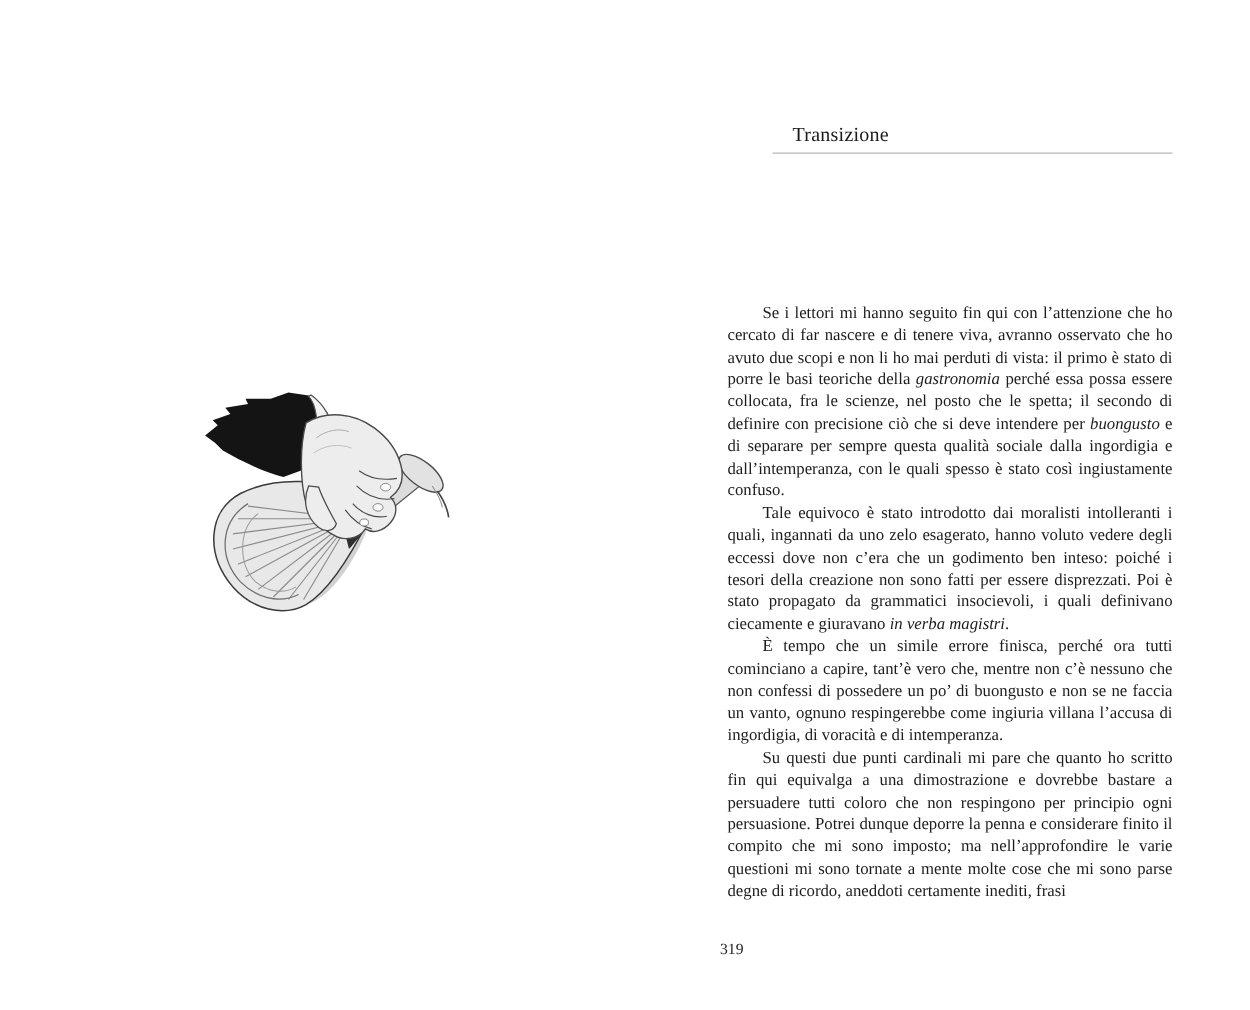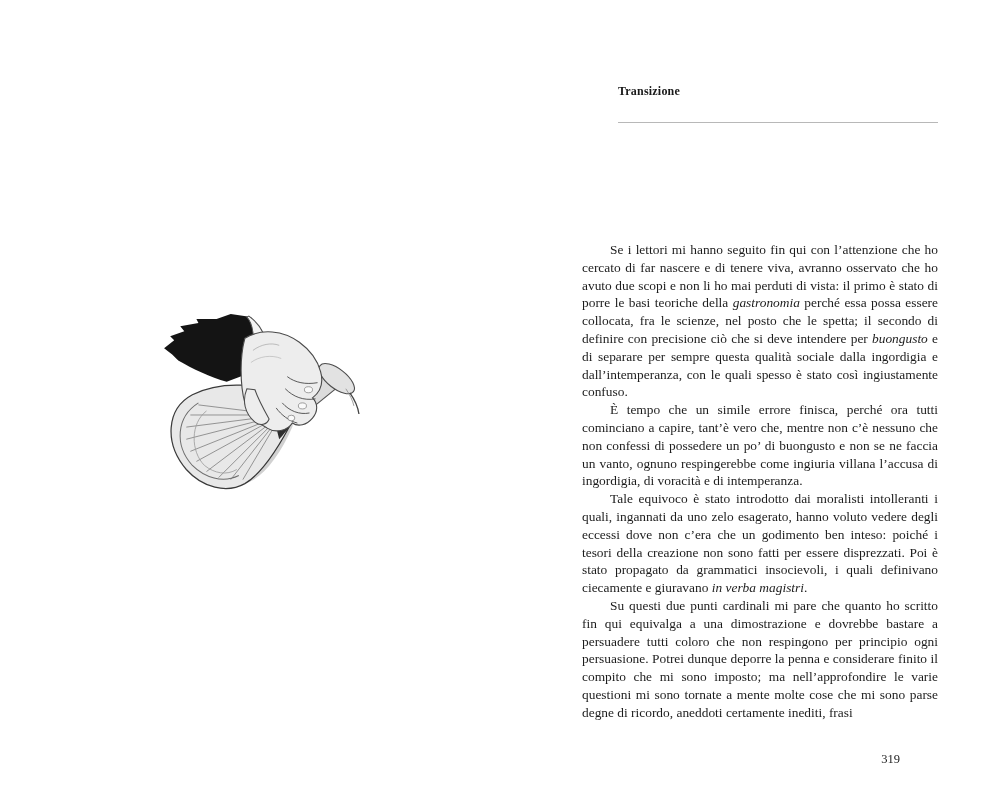--- a/index.html
+++ b/index.html
@@ -10,38 +10,38 @@
     font-family: "Liberation Serif", serif;
     overflow: hidden;
   }
   .spread { position: absolute; inset: 0; }
   .illustration {
     position: absolute; left: 158px; top: 310px;
     width: 202px; height: 212px;
   }
   .chapter-title {
     position: absolute; left: 618px; top: 84px;
-    font-size: 12px; font-weight: bold;
-    color: #1a1a1a; letter-spacing: 0.2px; margin: 0;
+    font-size: 16px; font-weight: normal;
+    color: #1a1a1a; letter-spacing: 0.2px; margin: 16px;
   }
   .title-rule {
     position: absolute; left: 618px; top: 122px;
     width: 320px; height: 1px;
     background: #b8b8b8; border: 0; margin: 0; padding: 0;
   }
   .body-text {
     position: absolute; left: 582px; top: 241px; width: 356px;
     font-size: 13.4px; line-height: 17.8px;
     text-align: justify; color: #1c1c1c;
   }
   .body-text p { margin: 0; text-indent: 28px; }
   .body-text em { font-style: italic; font-family: Liberation Serif, serif; }
   .folio {
-    position: absolute; left: 556px; top: 752px; width: 344px;
-    text-align: right; font-size: 12.5px; color: #1c1c1c;
+    position: absolute; left: 576px; top: 752px; width: 344px;
+    text-align: left; font-size: 12.5px; color: #1c1c1c;
   }
 </style>
 </head>
 <body>
 
 <div class="spread">
 
   <div>
     <svg class="illustration" viewBox="0 0 200 210" xmlns="http://www.w3.org/2000/svg">
       <defs>
@@ -101,21 +101,21 @@
     </svg>
   </div>
 
   <div>
     <h1 class="chapter-title">Transizione</h1>
 
     <div class="title-rule"></div>
 
     <div class="body-text">
         <p>Se i lettori mi hanno seguito fin qui con l’attenzione che ho cercato di far nascere e di tenere viva, avranno osservato che ho avuto due scopi e non li ho mai perduti di vista: il primo è stato di porre le basi teoriche della <em>gastronomia</em> perché essa possa essere collocata, fra le scienze, nel posto che le spetta; il secondo di definire con precisione ciò che si deve intendere per <em>buongusto</em> e di separare per sempre questa qualità sociale dalla ingordigia e dall’intemperanza, con le quali spesso è stato così ingiustamente confuso.</p>
+        <p>Tale equivoco è stato introdotto dai moralisti intolleranti i quali, ingannati da uno zelo esagerato, hanno voluto vedere degli eccessi dove non c’era che un godimento ben inteso: poiché i tesori della creazione non sono fatti per essere disprezzati. Poi è stato propagato da grammatici insocievoli, i quali definivano ciecamente e giuravano <em>in verba magistri</em>.</p>
         <p>È tempo che un simile errore finisca, perché ora tutti cominciano a capire, tant’è vero che, mentre non c’è nessuno che non confessi di possedere un po’ di buongusto e non se ne faccia un vanto, ognuno respingerebbe come ingiuria villana l’accusa di ingordigia, di voracità e di intemperanza.</p>
-        <p>Tale equivoco è stato introdotto dai moralisti intolleranti i quali, ingannati da uno zelo esagerato, hanno voluto vedere degli eccessi dove non c’era che un godimento ben inteso: poiché i tesori della creazione non sono fatti per essere disprezzati. Poi è stato propagato da grammatici insocievoli, i quali definivano ciecamente e giuravano <em>in verba magistri</em>.</p>
         <p>Su questi due punti cardinali mi pare che quanto ho scritto fin qui equivalga a una dimostrazione e dovrebbe bastare a persuadere tutti coloro che non respingono per principio ogni persuasione. Potrei dunque deporre la penna e considerare finito il compito che mi sono imposto; ma nell’approfondire le varie questioni mi sono tornate a mente molte cose che mi sono parse degne di ricordo, aneddoti certamente inediti, frasi</p>
       </div>
 
     <div class="folio">319</div>
   </div>
 
 </div>
 
 </body></html>

